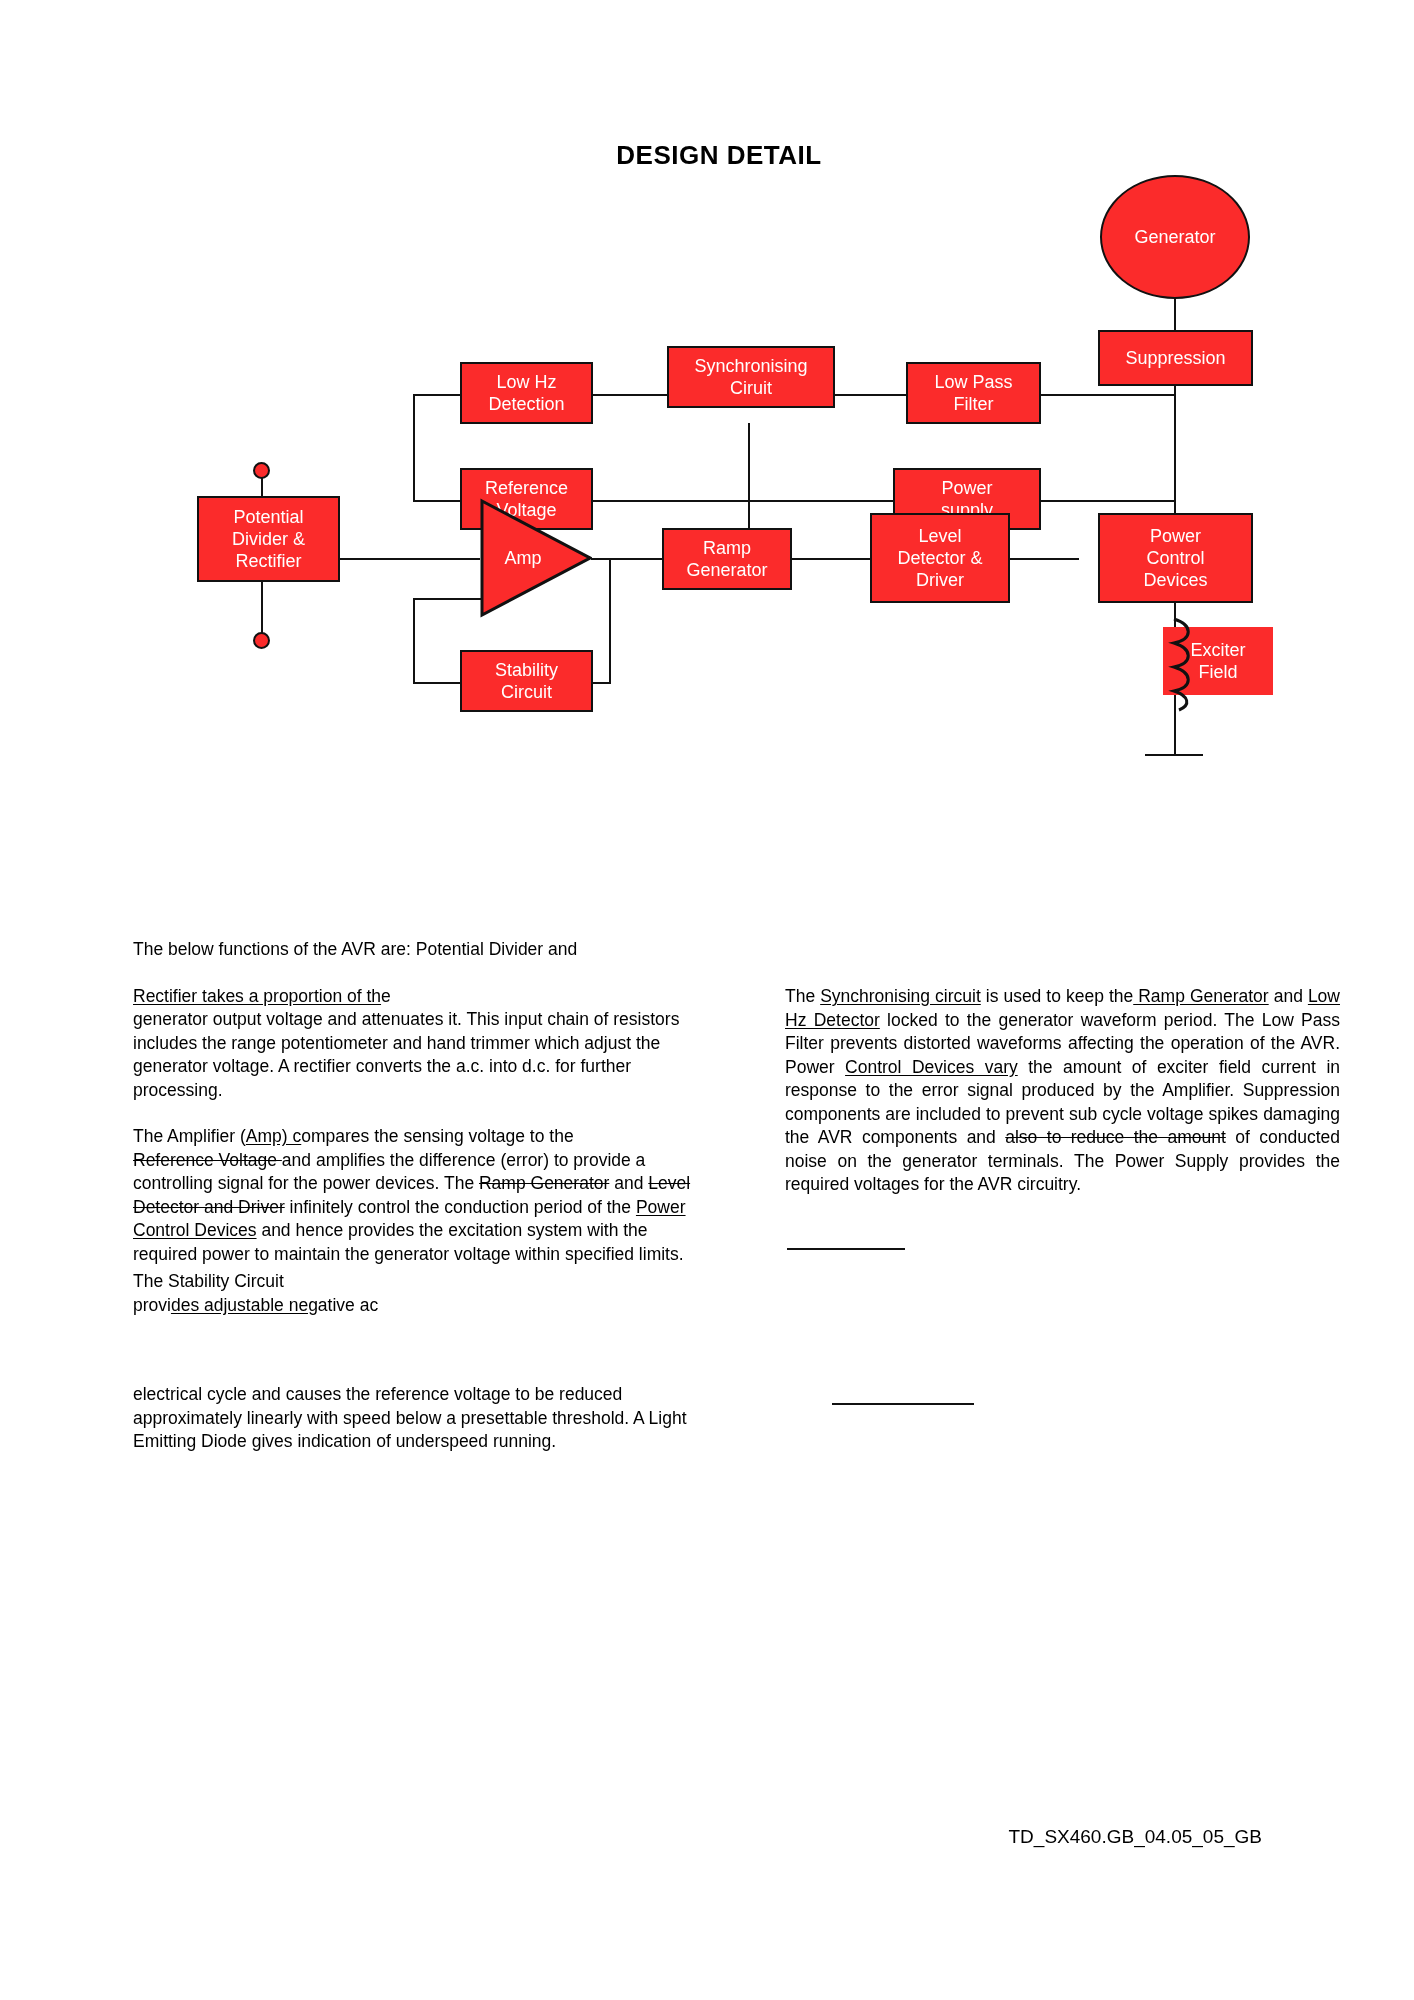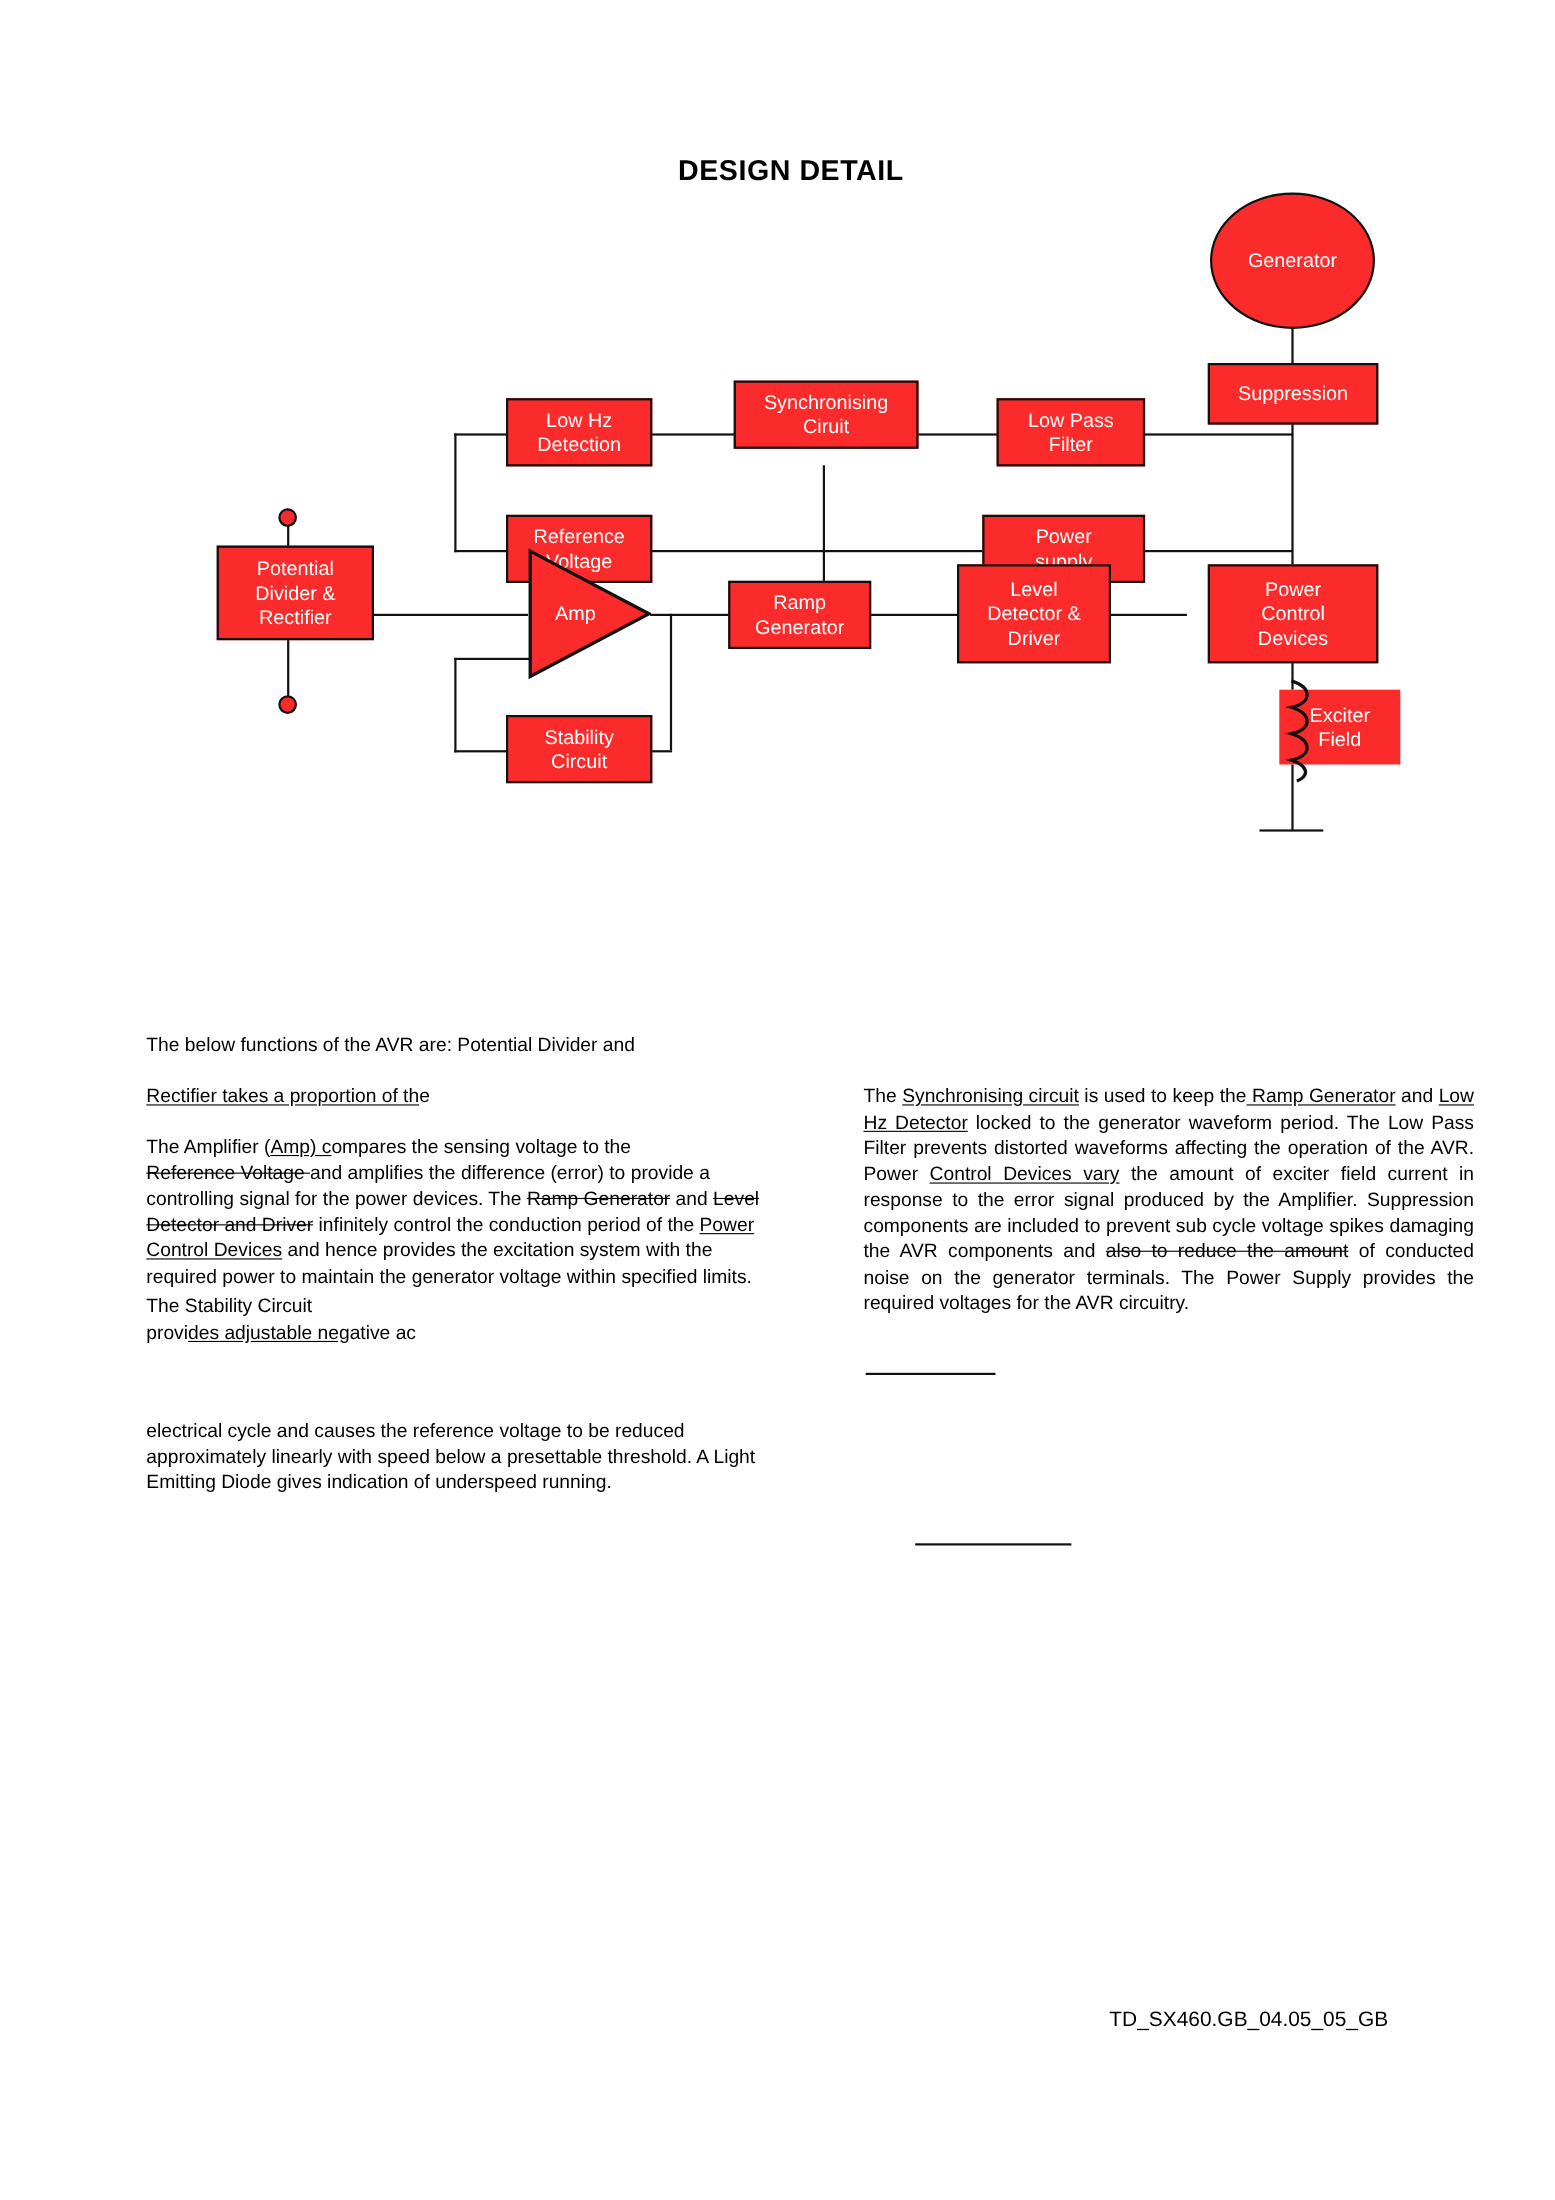--- a/index.html
+++ b/index.html
@@ -200,20 +200,21 @@
     <span>Stability
 Circuit</span>
   </div>
 
 </div>
 
 <div class="col" id="col-left">
   <p class="just">The below functions of the AVR are: Potential Divider and</p>
   <div class="para-gap"></div>
   <p><span class="u">Rectifier takes a proportion of th</span><span>e</span></p>
+  <p>generator output voltage and attenuates it. This input chain of resistors includes the range potentiometer and hand trimmer which adjust the generator voltage. A rectifier converts the a.c. into d.c. for further processing.</p>
   <div class="para-gap"></div>
   <p><span>The Amplifier (</span><span class="u">Amp) c</span><span>ompares the sensing voltage to the</span></p>
   <p><span class="strike">Reference Voltage </span><span>and amplifies the difference (error) to provide a controlling signal for the power devices. The </span><span class="strike">Ramp Generator</span><span> and </span><span class="strike">Level Detector and Driver</span><span> infinitely control the conduction period of the </span><span class="u">Power Control Devices</span><span> and hence provides the excitation system with the required power to maintain the generator voltage within specified limits.</span></p>
   <div style="height:4px"></div>
   <p>The Stability Circuit</p>
   <p><span>provi</span><span class="u">des adjustable neg</span><span>ative ac</span></p>
   <div class="para-gap"></div>
   <div class="para-gap"></div>
   <div style="height:9px"></div>
   <div style="height:11px"></div>

